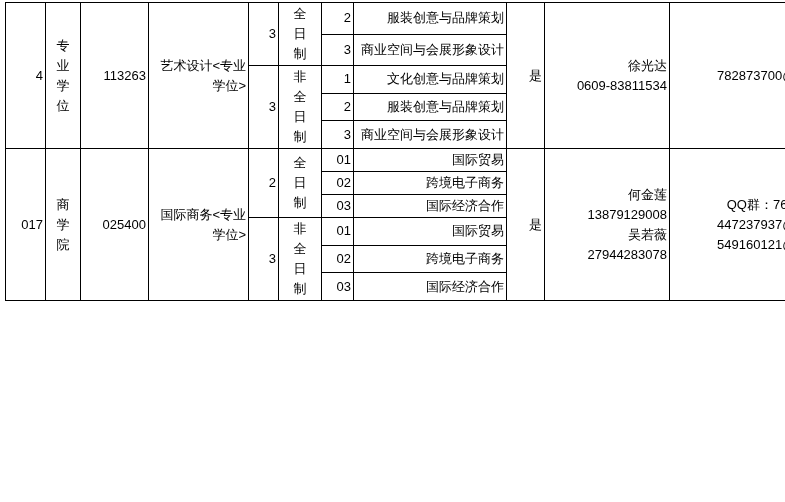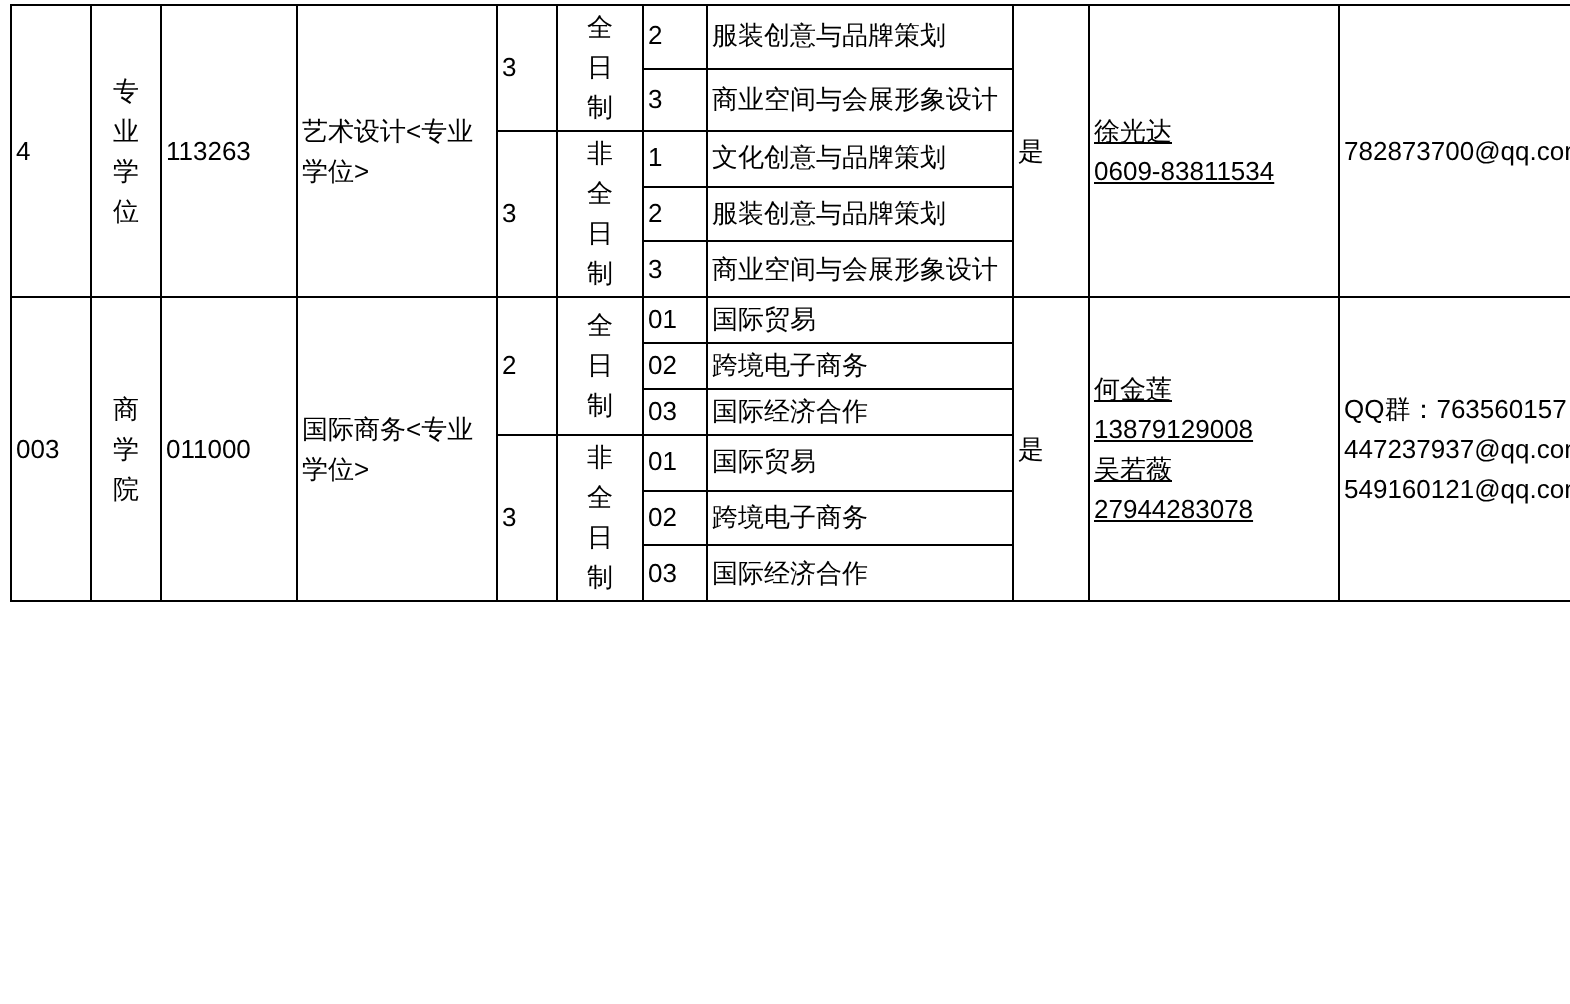--- a/index.html
+++ b/index.html
@@ -20,21 +20,21 @@
   }
   table.grid {
     border-collapse: collapse;
     table-layout: fixed;
     width: 775px;
     margin-left: 5px;
     margin-top: 2px;
   }
   table.grid td {
     border: 1px solid #000000;
-    text-align: left;
+    text-align: right;
     vertical-align: middle;
     font-size: 13px;
     line-height: 20px;
     padding: 1px 2px;
     word-wrap: break-word;
     overflow: hidden;
   }
   td.vert {
     
     font-size: 13px;
@@ -45,21 +45,21 @@
   .vstack {
     display: block;
     width: 1em;
     margin: 0 auto;
     word-break: break-all;
     line-height: 20px;
   }
   td.num { font-size: 13px; }
   td.major { font-size: 13px; line-height: 21px; }
   td.dir { font-size: 13px; line-height: 22px; }
-  td.contact { font-size: 13px; line-height: 24px; text-decoration: underline; }
+  td.contact { font-size: 13px; line-height: 24px; }
   td.email { font-size: 13px; line-height: 22px; }
   .line { display: block; }
 </style>
 </head>
 <body>
 
 <div id="page">
 
   <table class="grid">
     <colgroup>
@@ -121,25 +121,25 @@
         <td class="num">2</td>
         <td class="dir">服装创意与品牌策划</td>
       </tr>
 
       <tr>
         <td class="num">3</td>
         <td class="dir">商业空间与会展形象设计</td>
       </tr>
 
       <tr>
-        <td class="num" rowspan="6">003</td>
+        <td class="num" rowspan="6">017</td>
         <td class="vert" rowspan="6">
           <span class="vstack">商学院</span>
         </td>
-        <td class="num" rowspan="6">011000</td>
+        <td class="num" rowspan="6">025400</td>
         <td class="major" rowspan="6">国际商务&lt;专业学位&gt;</td>
 
         <td class="num" rowspan="3">2</td>
         <td class="vert" rowspan="3">
           <span class="vstack">全日制</span>
         </td>
 
         <td class="num">01</td>
         <td class="dir">国际贸易</td>
 

